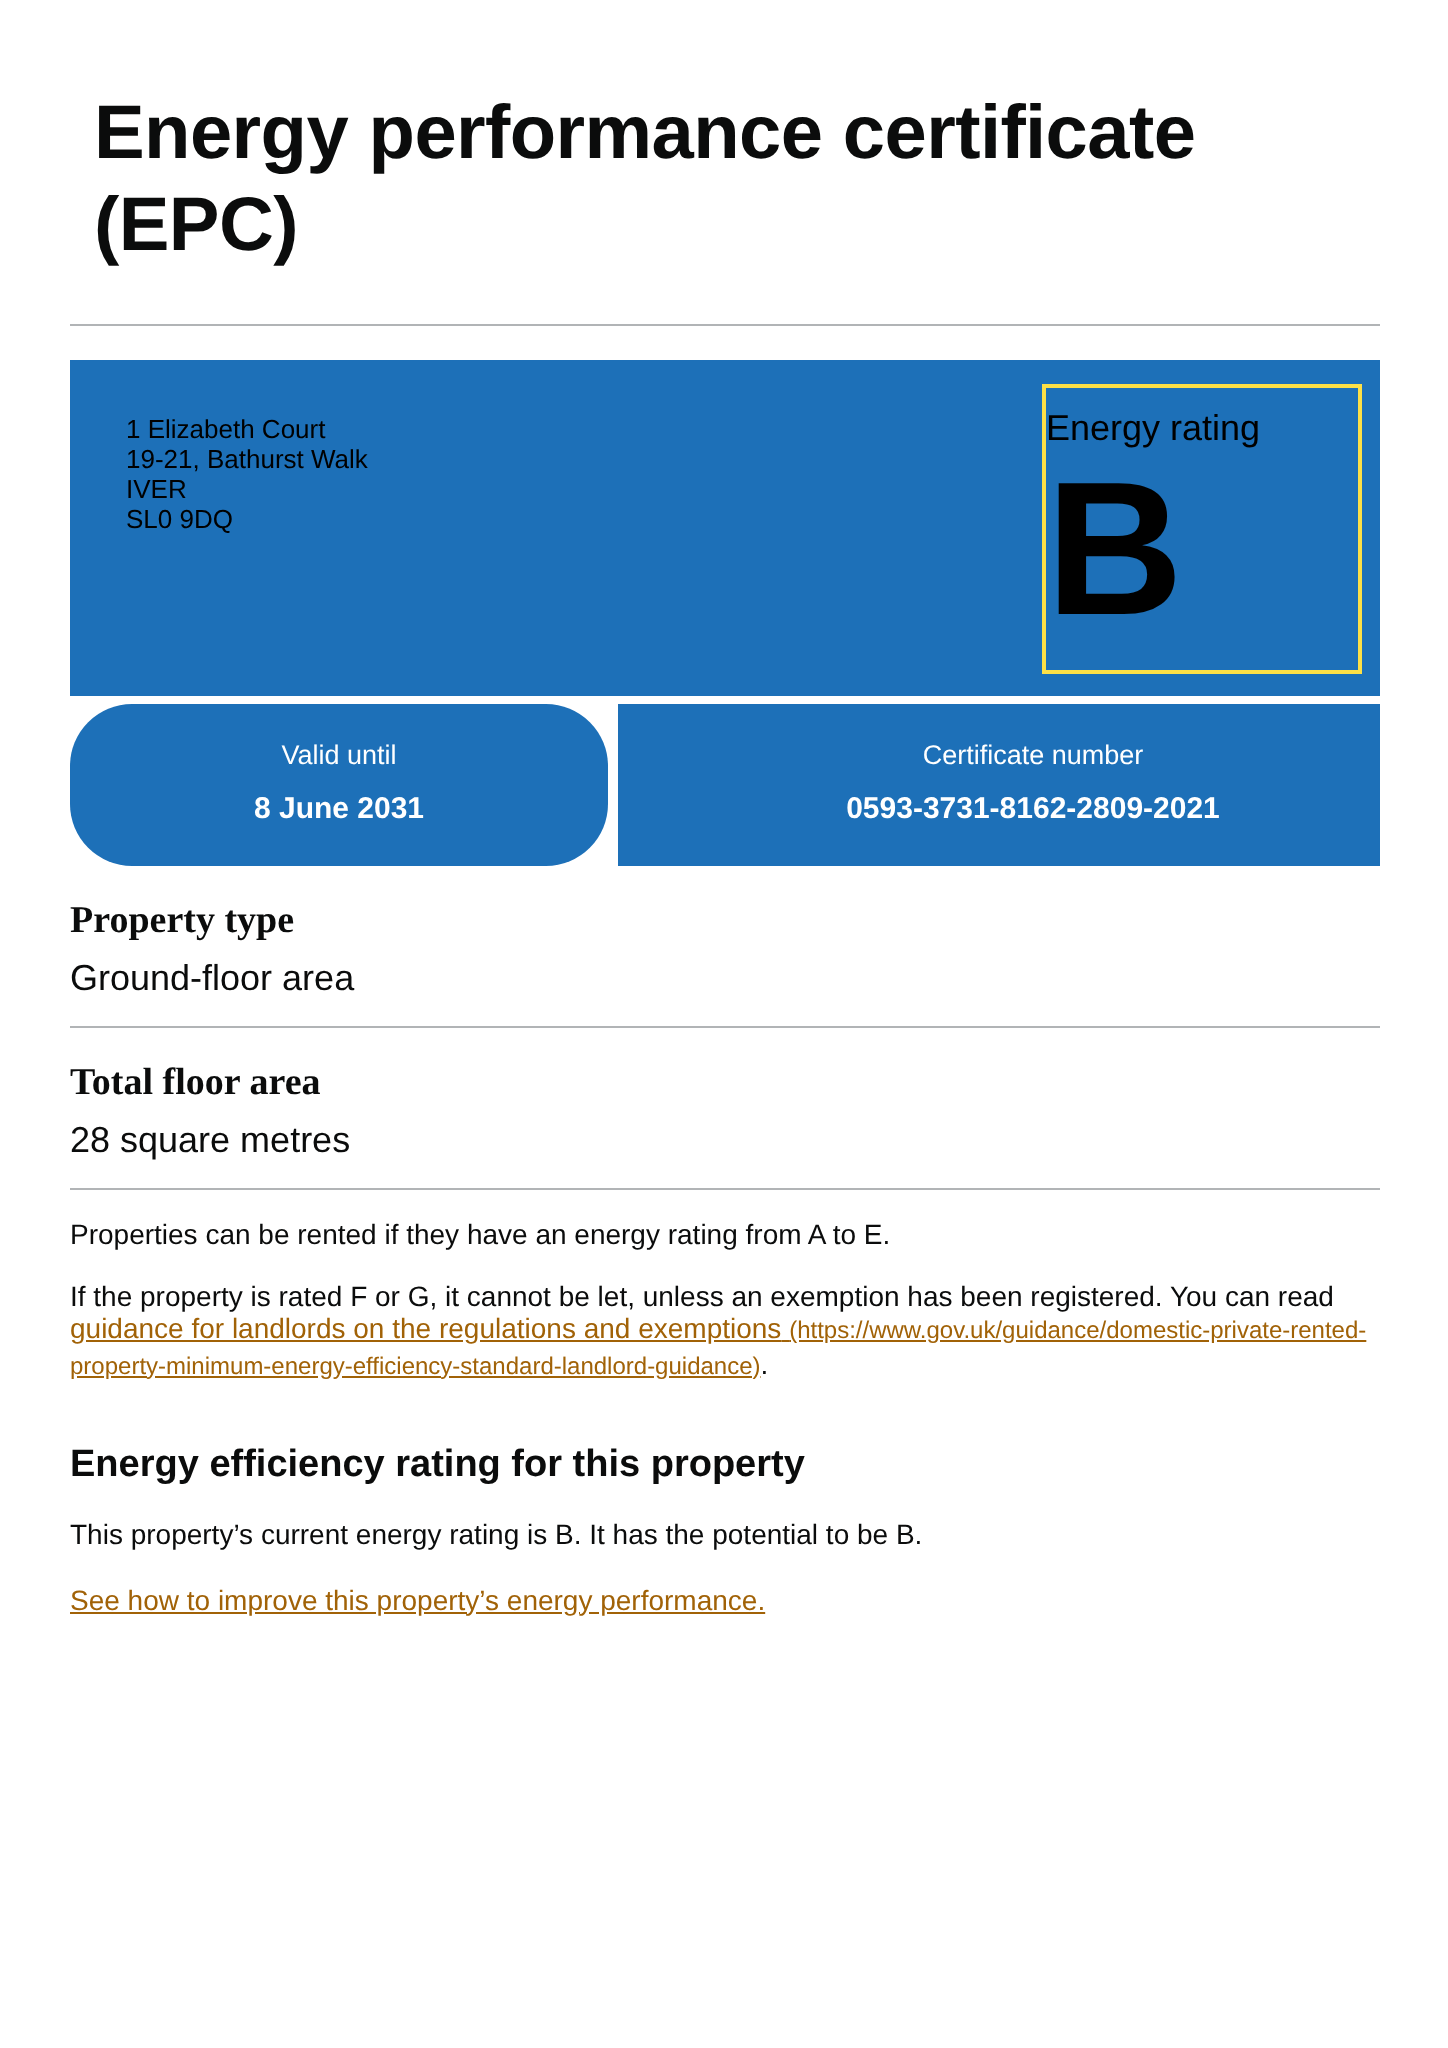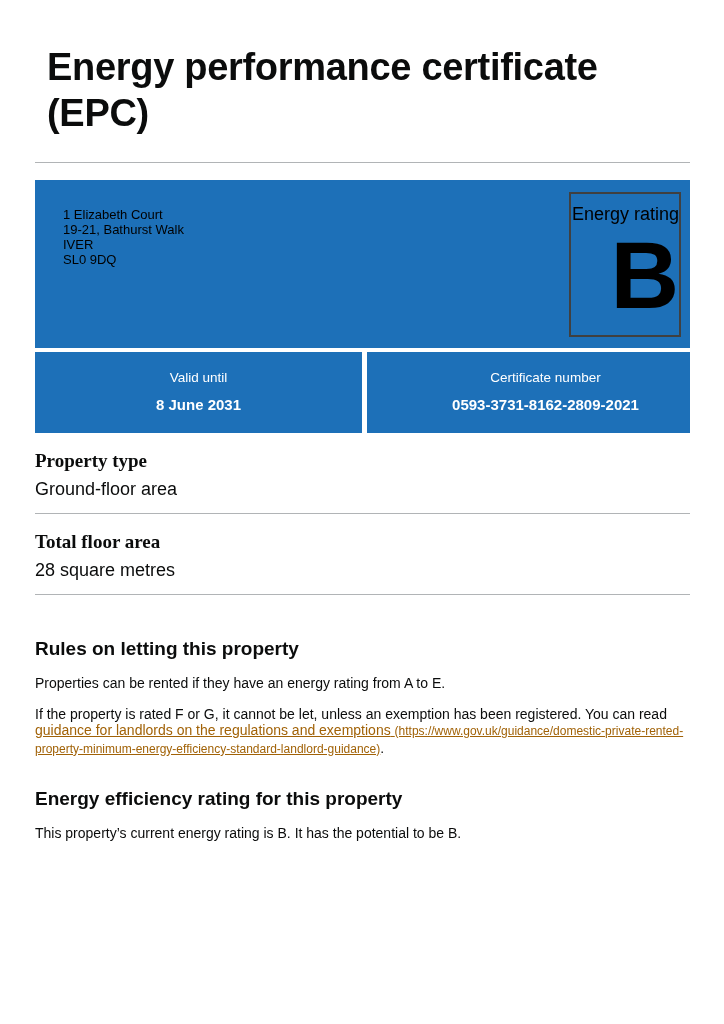--- a/index.html
+++ b/index.html
@@ -45,24 +45,24 @@
     position: absolute;
     top: 27px;
     left: 28px;
     font-size: 13px;
     line-height: 15px;
   }
   .energy-box {
     position: absolute;
     top: 12px;
     right: 9px;
-    width: 112px;
+    width: 160px;
     height: 145px;
-    border: 2px solid #404040;
-    text-align: right;
+    border: 2px solid #fde047;
+    text-align: left;
   }
   .energy-box-label {
     display: block;
     margin-top: 9px;
     font-size: 18px;
     line-height: 22px;
   }
   .energy-box-value {
     display: block;
     margin-top: 0px;
@@ -75,21 +75,21 @@
     gap: 5px;
     margin-top: 4px;
     height: 81px;
   }
   .cert-cell {
     background: #1d70b8;
     color: #ffffff;
     text-align: center;
     padding-top: 18px;
   }
-  .cert-cell.left  { width: 327px; }
+  .cert-cell.left  { width: 269px; border-radius: 31px; }
   .cert-cell.right { flex: 1; padding-left: 34px; }
   .cert-cell-label { display: block; font-size: 13.5px; line-height: 15px; }
   .cert-cell-value { display: block; margin-top: 11px; font-size: 15px; font-weight: bold; }
   
   .detail-label {
     margin: 16px 0 0 0;
     font-size: 19px;
     line-height: 24px;
     font-weight: bold;
     font-family: Liberation Serif, serif;
@@ -168,24 +168,26 @@
 
   <div>
     <h2 class="detail-label">Property type</h2>
     <div class="detail-value">Ground-floor area</div>
     <hr class="detail-rule">
     <h2 class="detail-label">Total floor area</h2>
     <div class="detail-value">28 square metres</div>
     <hr class="detail-rule">
   </div>
 
-  <h2 class="section-heading">Rules on letting this property</h2>
 
   <p class="body-text">Properties can be rented if they have an energy rating from A to E.</p>
 
   <p class="body-text"><span>If the property is rated F or G, it cannot be let, unless an exemption has been registered. You can read </span><a class="inline-link" href="#"><span>guidance for landlords on the regulations and exemptions</span> <span class="link-url">(https://www.gov.uk/guidance/domestic-private-rented-property-minimum-energy-efficiency-standard-landlord-guidance)</span></a><span>.</span></p>
 
   <h2 class="section-heading second">Energy efficiency rating for this property</h2>
 
   <p class="body-text">This property’s current energy rating is B. It has the potential to be B.</p>
 
+  <div class="standalone-link-wrap">
+    <a class="standalone-link" href="#">See how to improve this property’s energy performance.</a>
+  </div>
 
 </div>
 
 </body></html>

